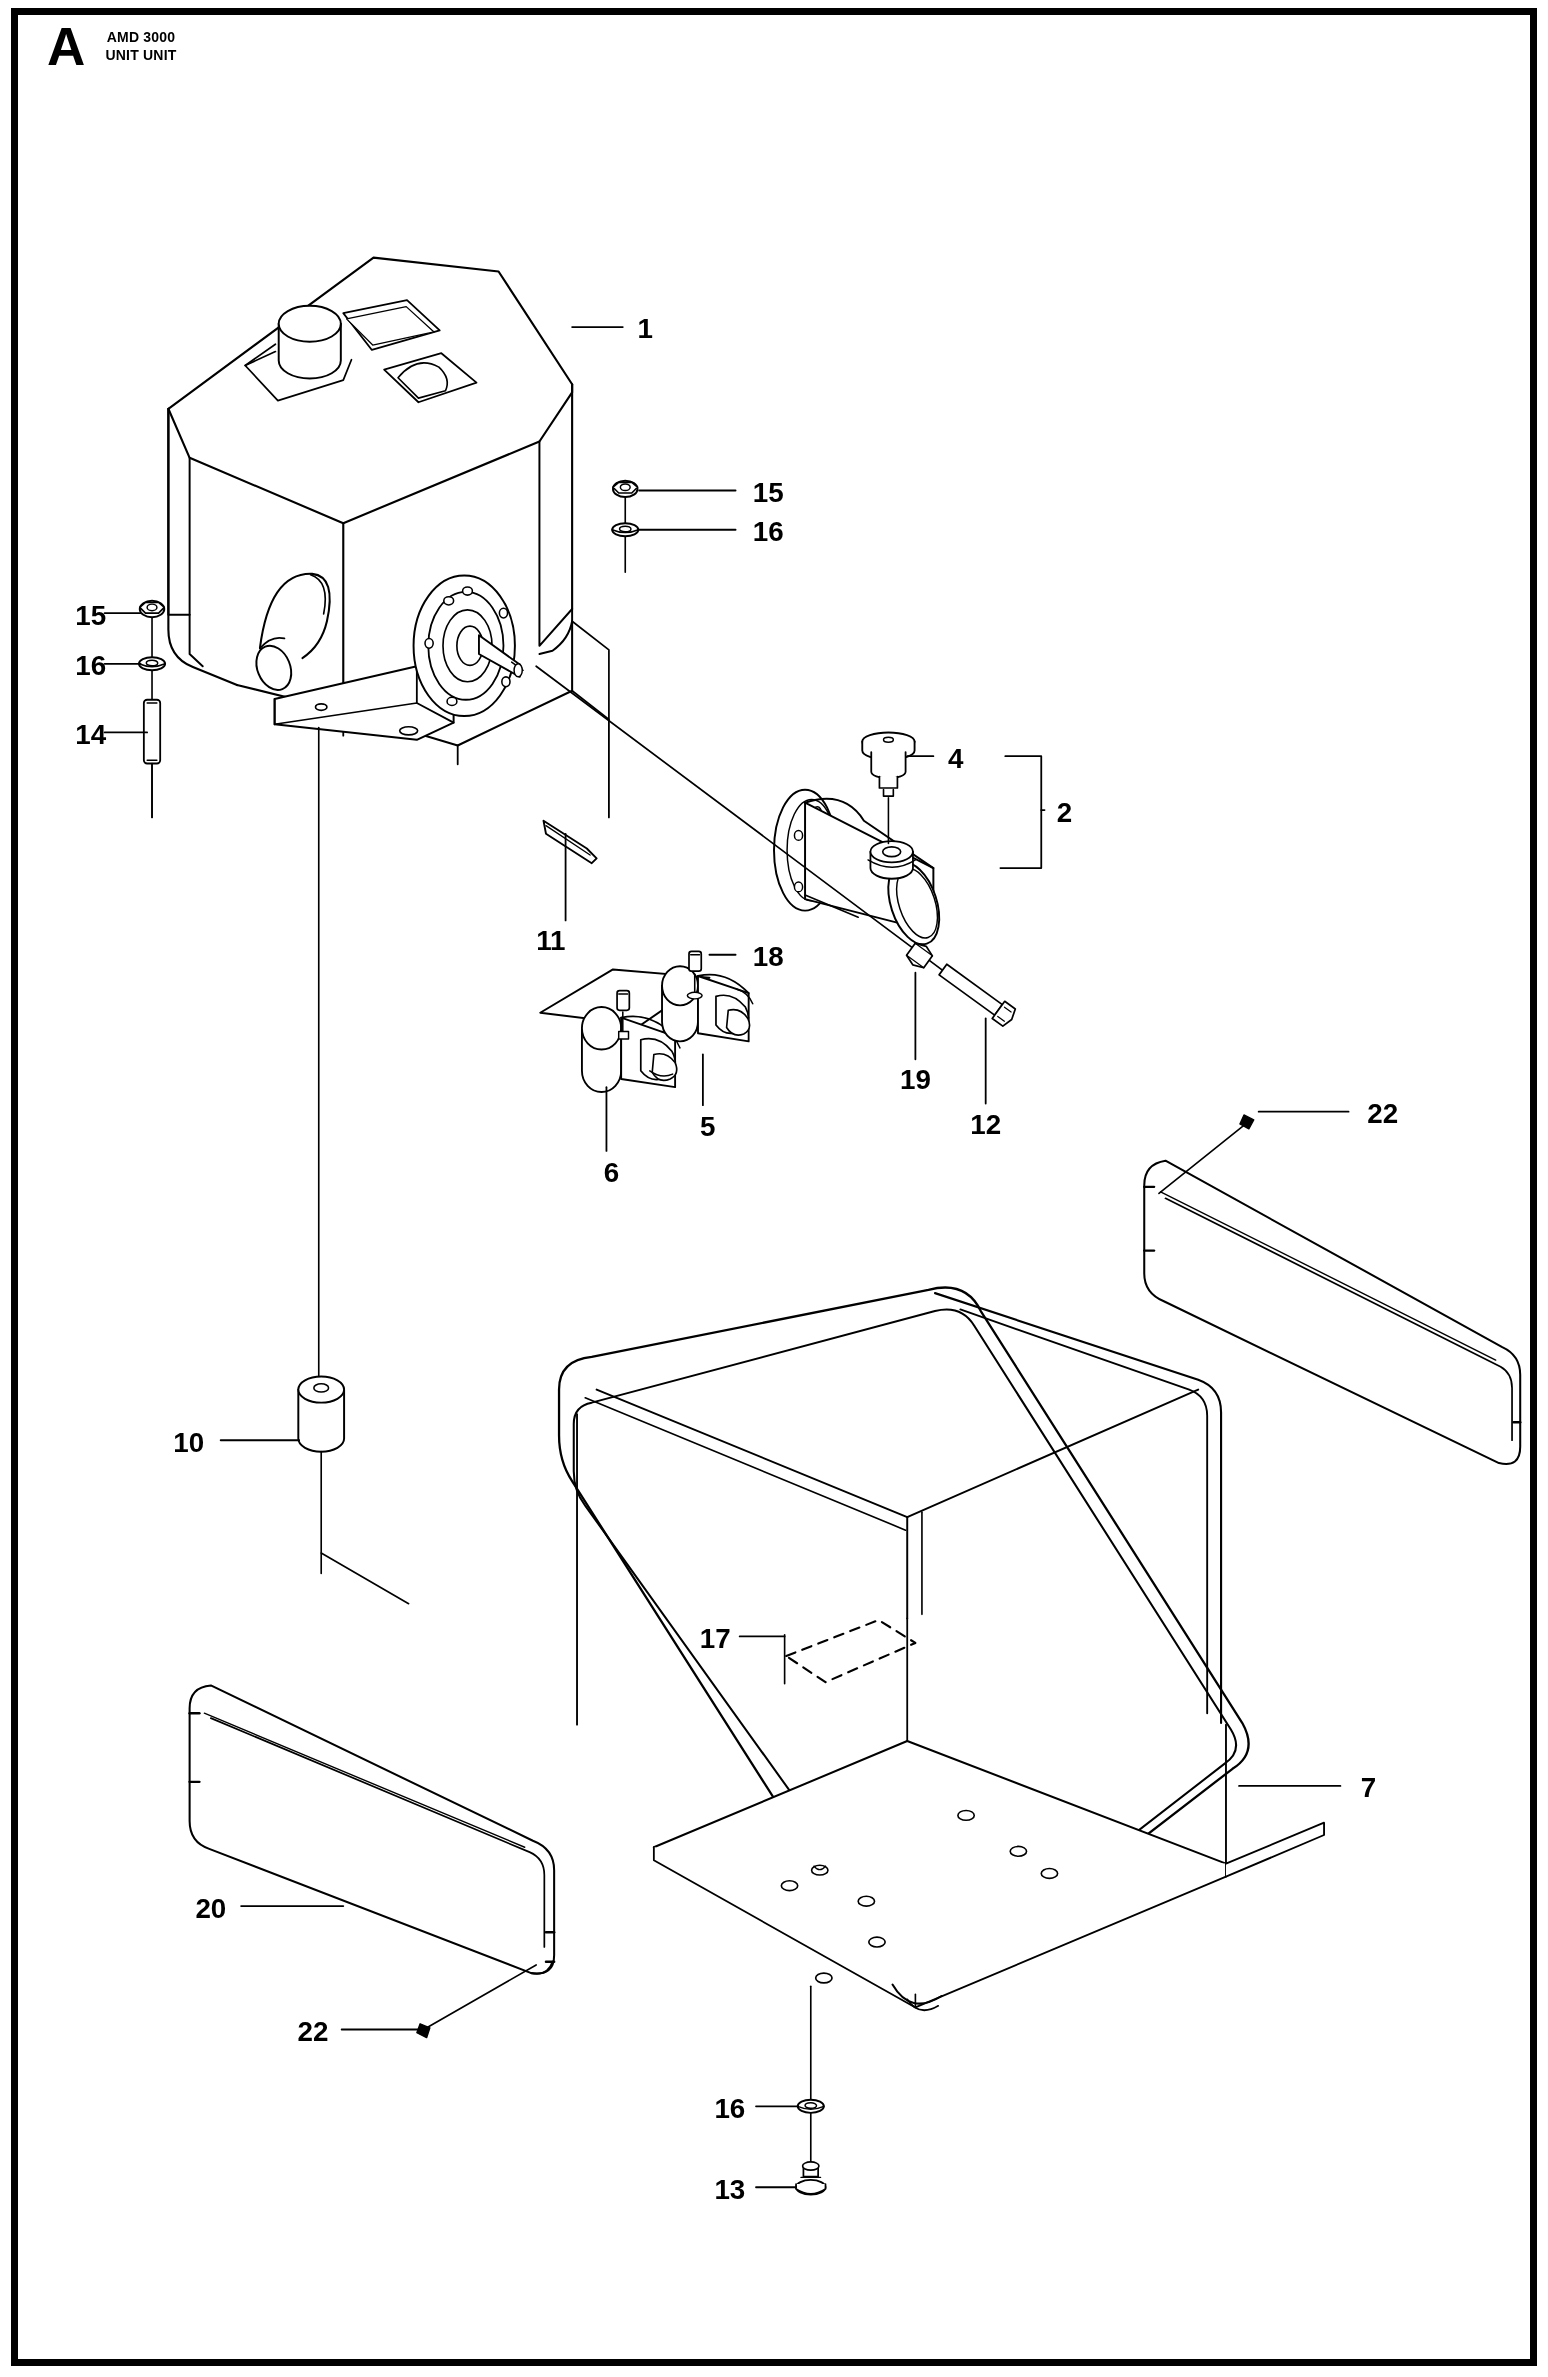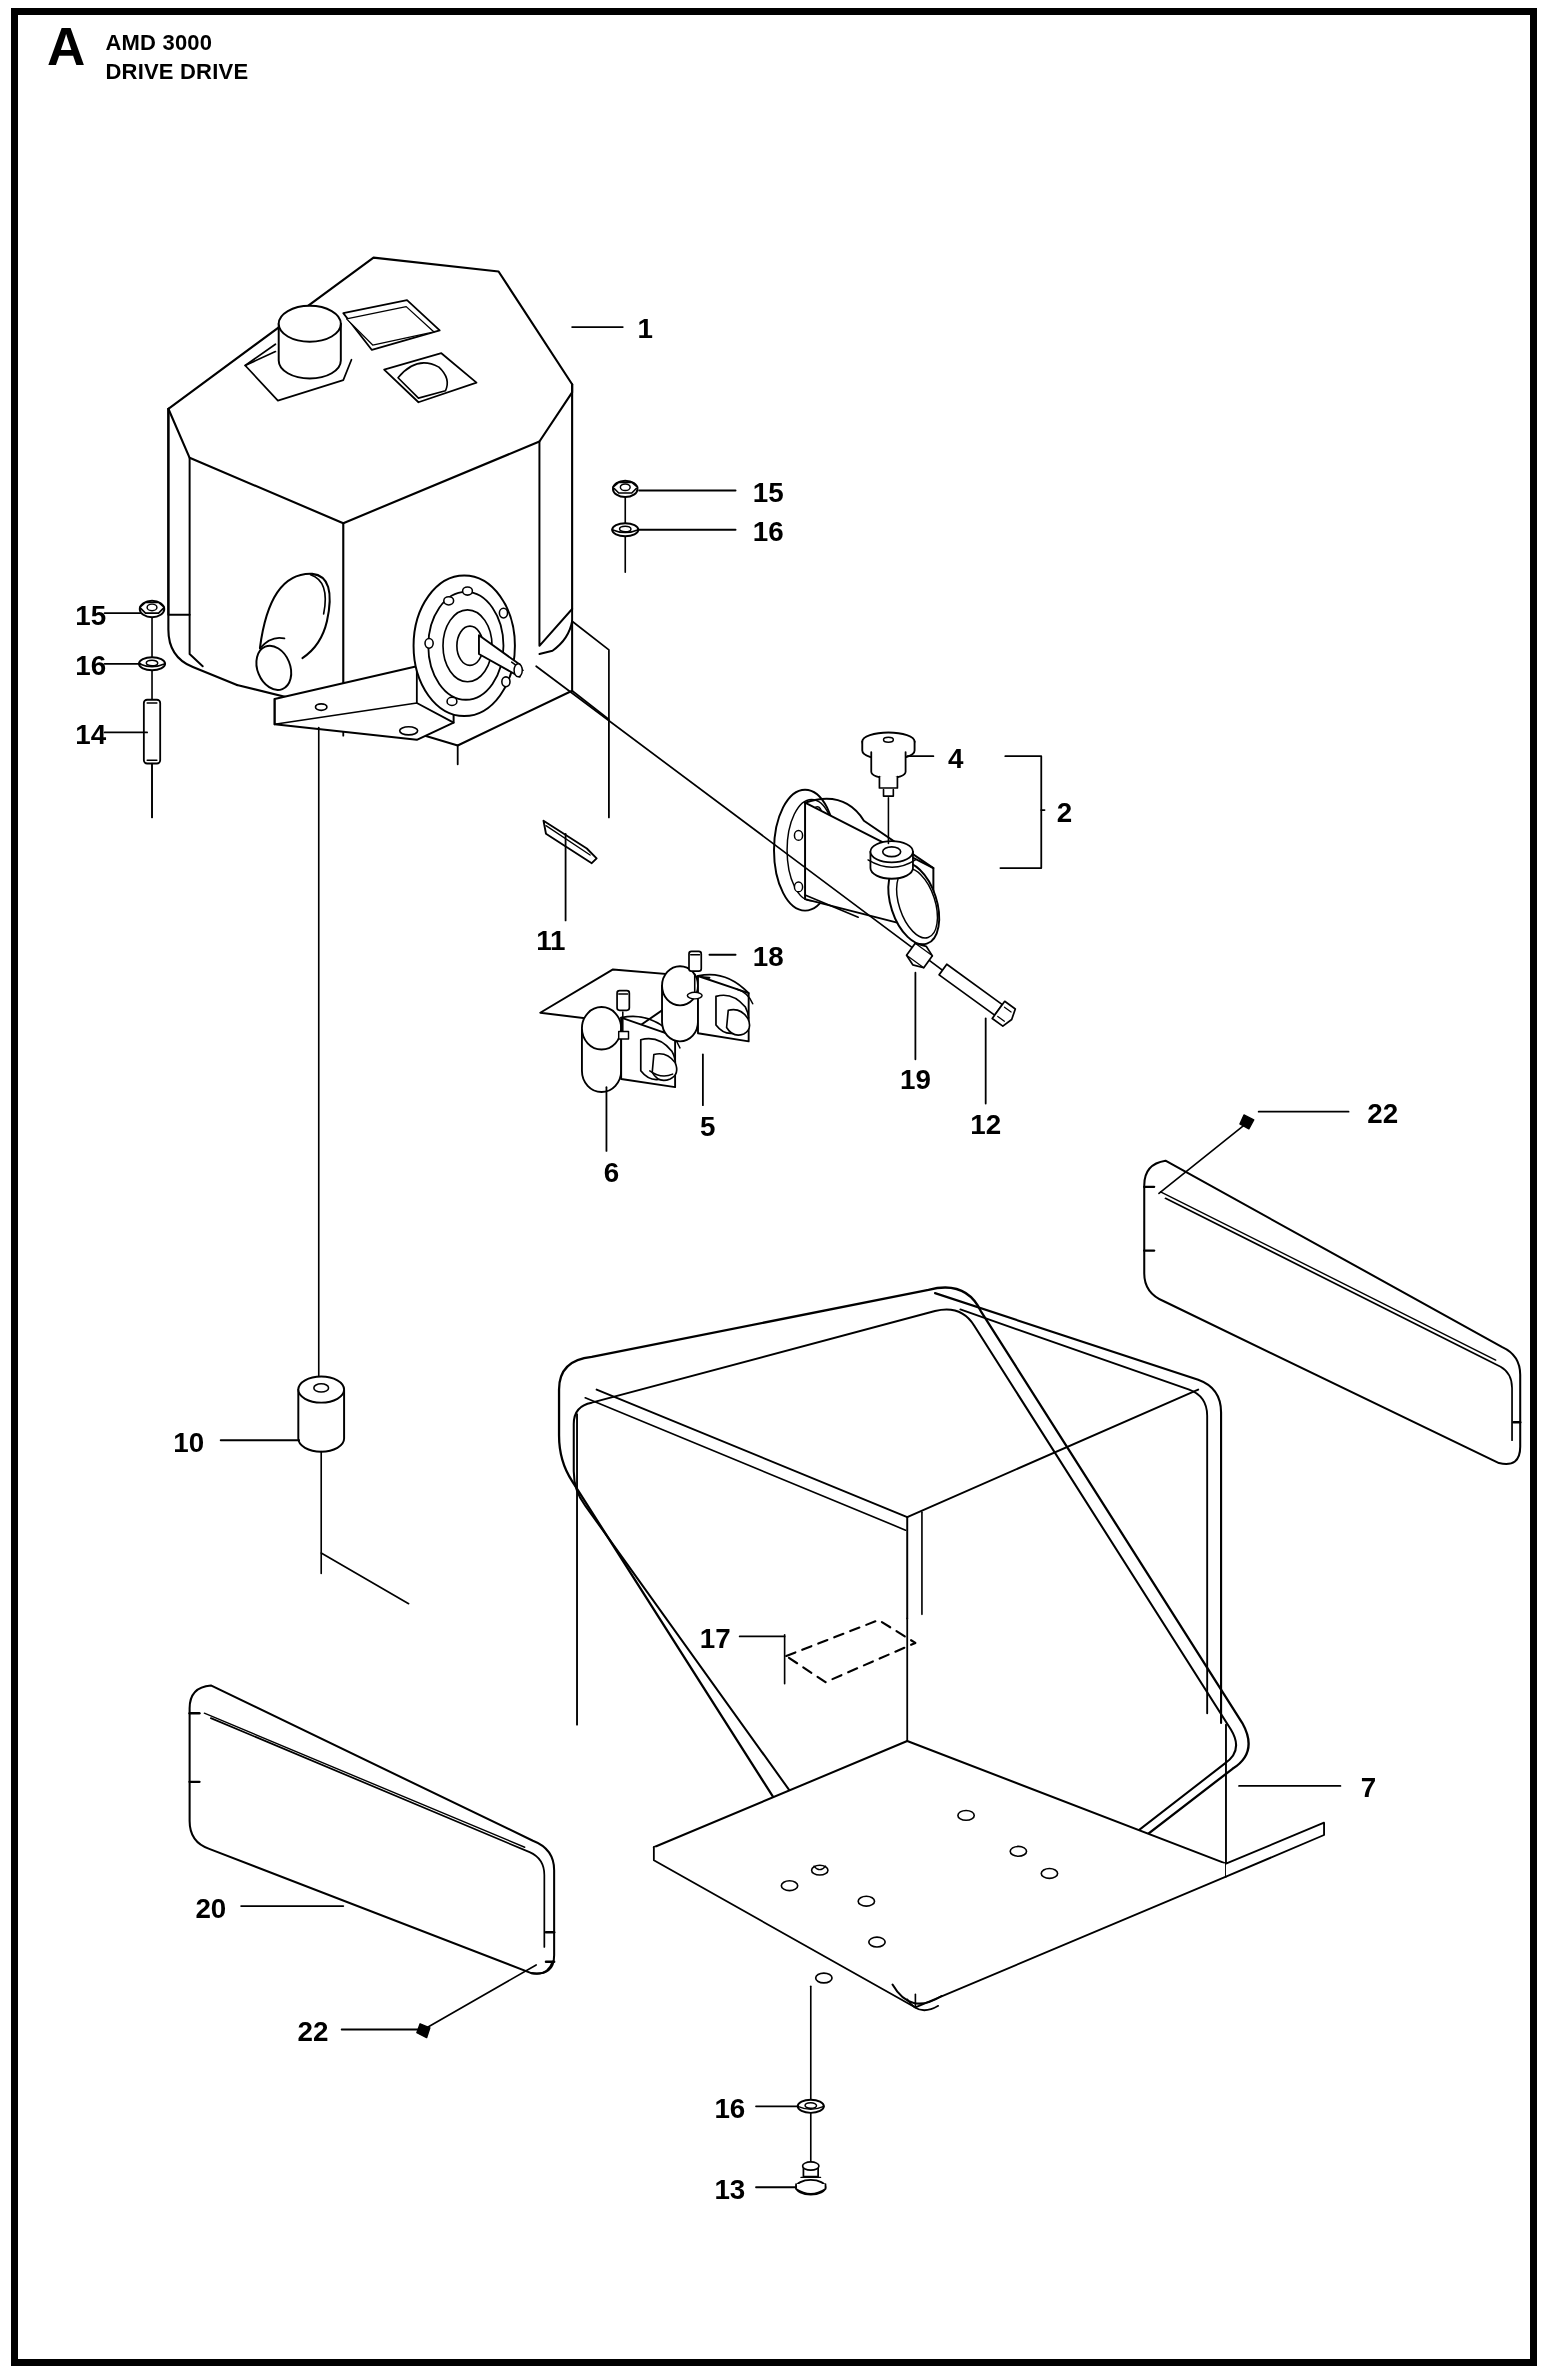--- a/index.html
+++ b/index.html
@@ -40,26 +40,27 @@
     font-size: 53px;
     font-weight: bold;
     line-height: 0.92;
     color: #000;
     letter-spacing: -0.8px;
   }
   #title-block {
     padding-top: 4.9px;
   }
   .title-line {
-    font-size: 22px;
+    font-size: 14px;
     font-weight: bold;
     letter-spacing: 0.2px;
     line-height: 1.32;
     color: #000;
     white-space: nowrap;
+    text-align: center;
   }
   #drawing {
     position: absolute;
     left: 0;
     top: 0;
     width: 1548px;
     height: 2377px;
   }
   .callout-num {
     font-size: 34px;
@@ -72,21 +73,21 @@
 <body>
 
 <div id="page">
 
   <div id="page-border"></div>
 
   <div id="header">
     <div id="section-letter">A</div>
     <div id="title-block">
       <div class="title-line">AMD 3000</div>
-      <div class="title-line">DRIVE DRIVE</div>
+      <div class="title-line">UNIT UNIT</div>
     </div>
   </div>
 
   <svg id="drawing" viewBox="0 0 1894 2908">
     <defs>
       <g id="hexnut-sm">
         <ellipse cx="0" cy="0" rx="15" ry="10" fill="#fff" stroke="#000" stroke-width="2.4"></ellipse>
         <path d="M -15 -2 L -8 -8 L 8 -8 L 15 -2 L 8 5 L -8 5 Z" fill="#fff" stroke="#000" stroke-width="2"></path>
         <ellipse cx="0" cy="-2" rx="6" ry="4" fill="#fff" stroke="#000" stroke-width="1.8"></ellipse>
       </g>

